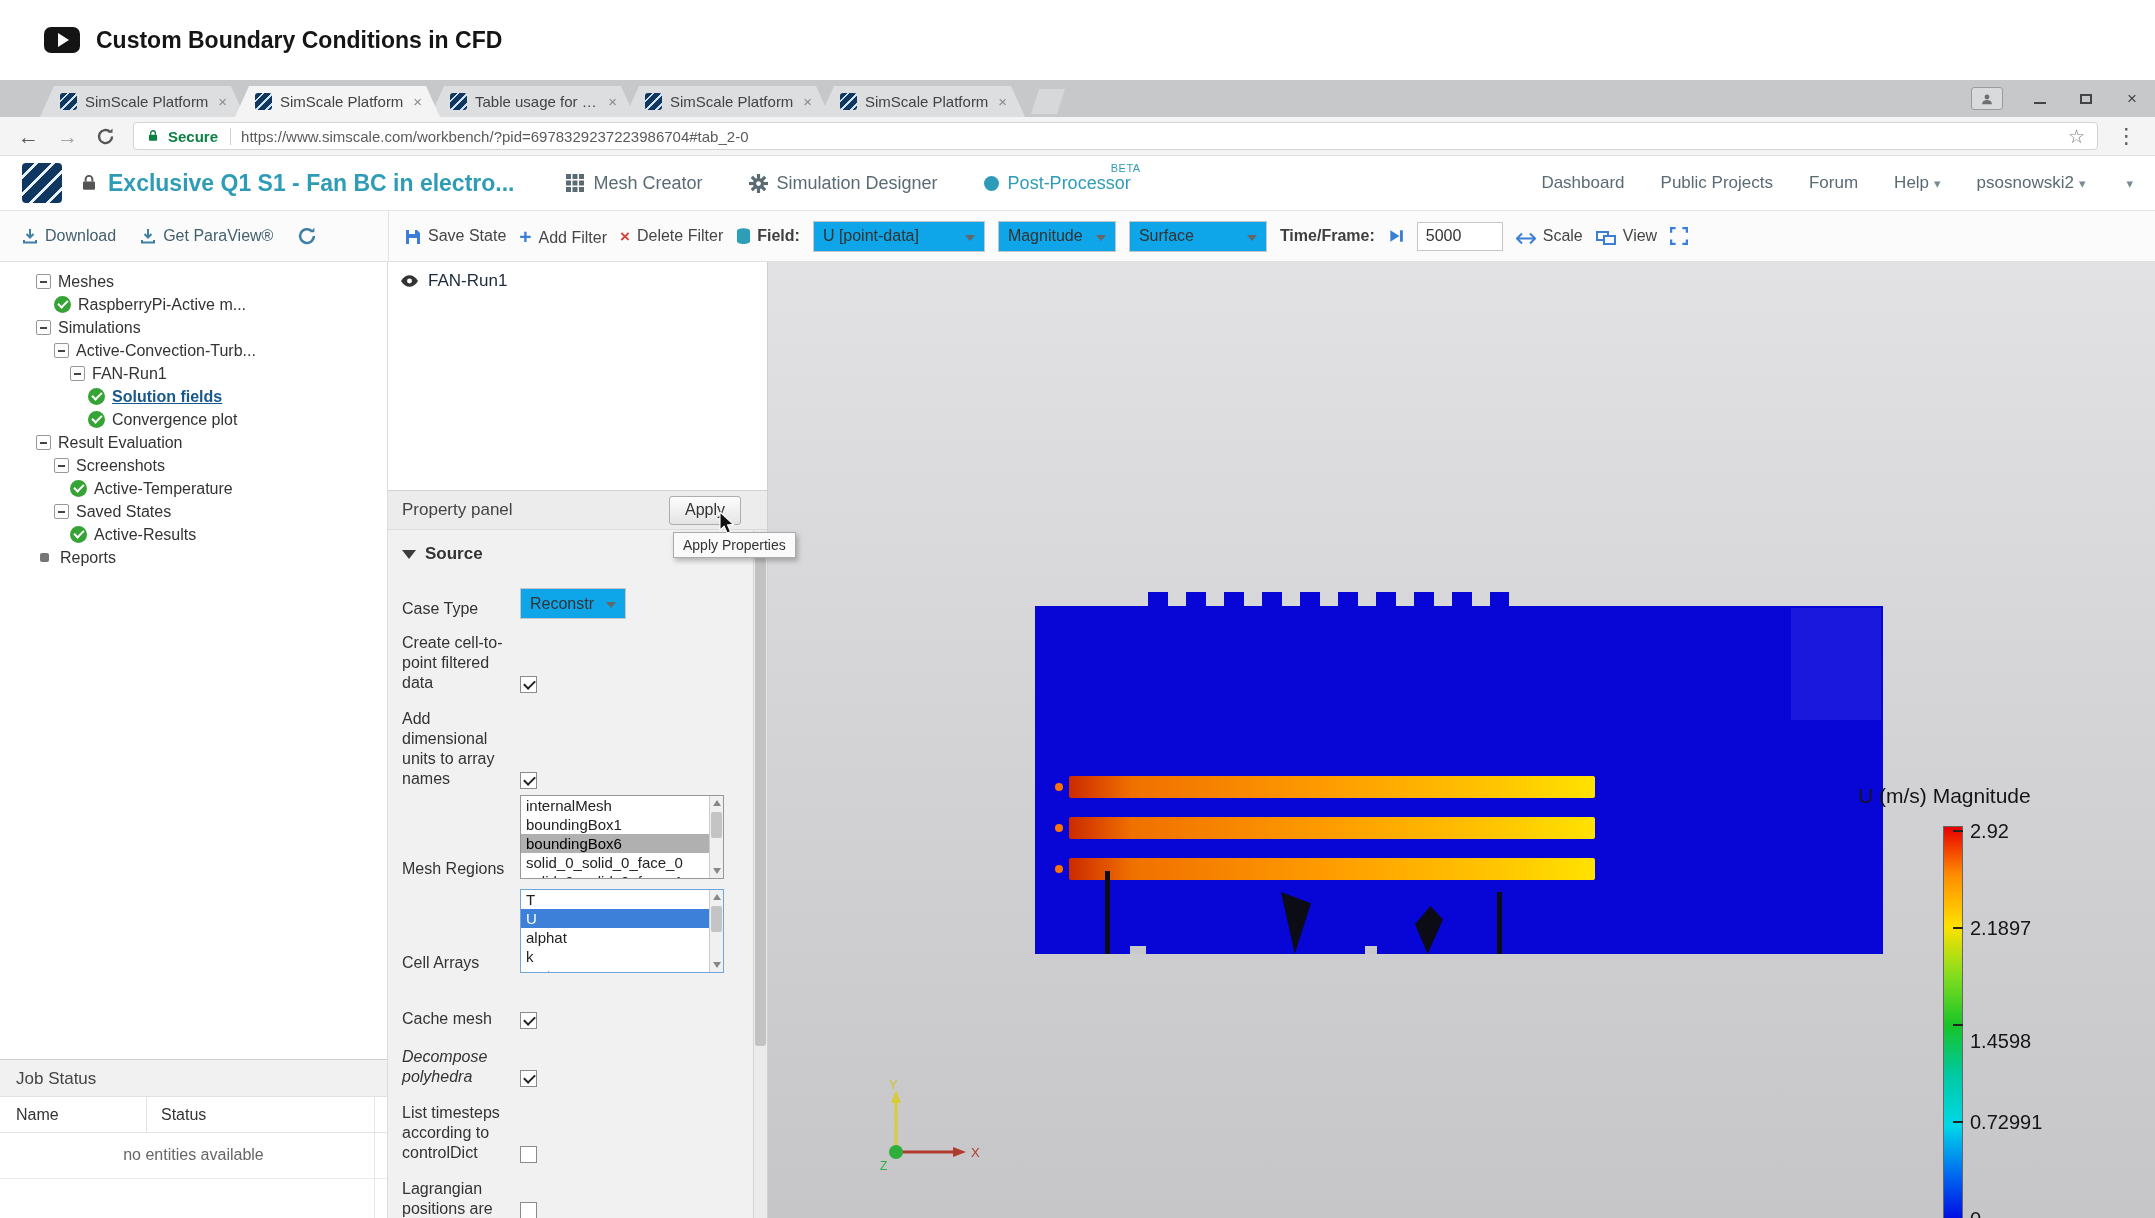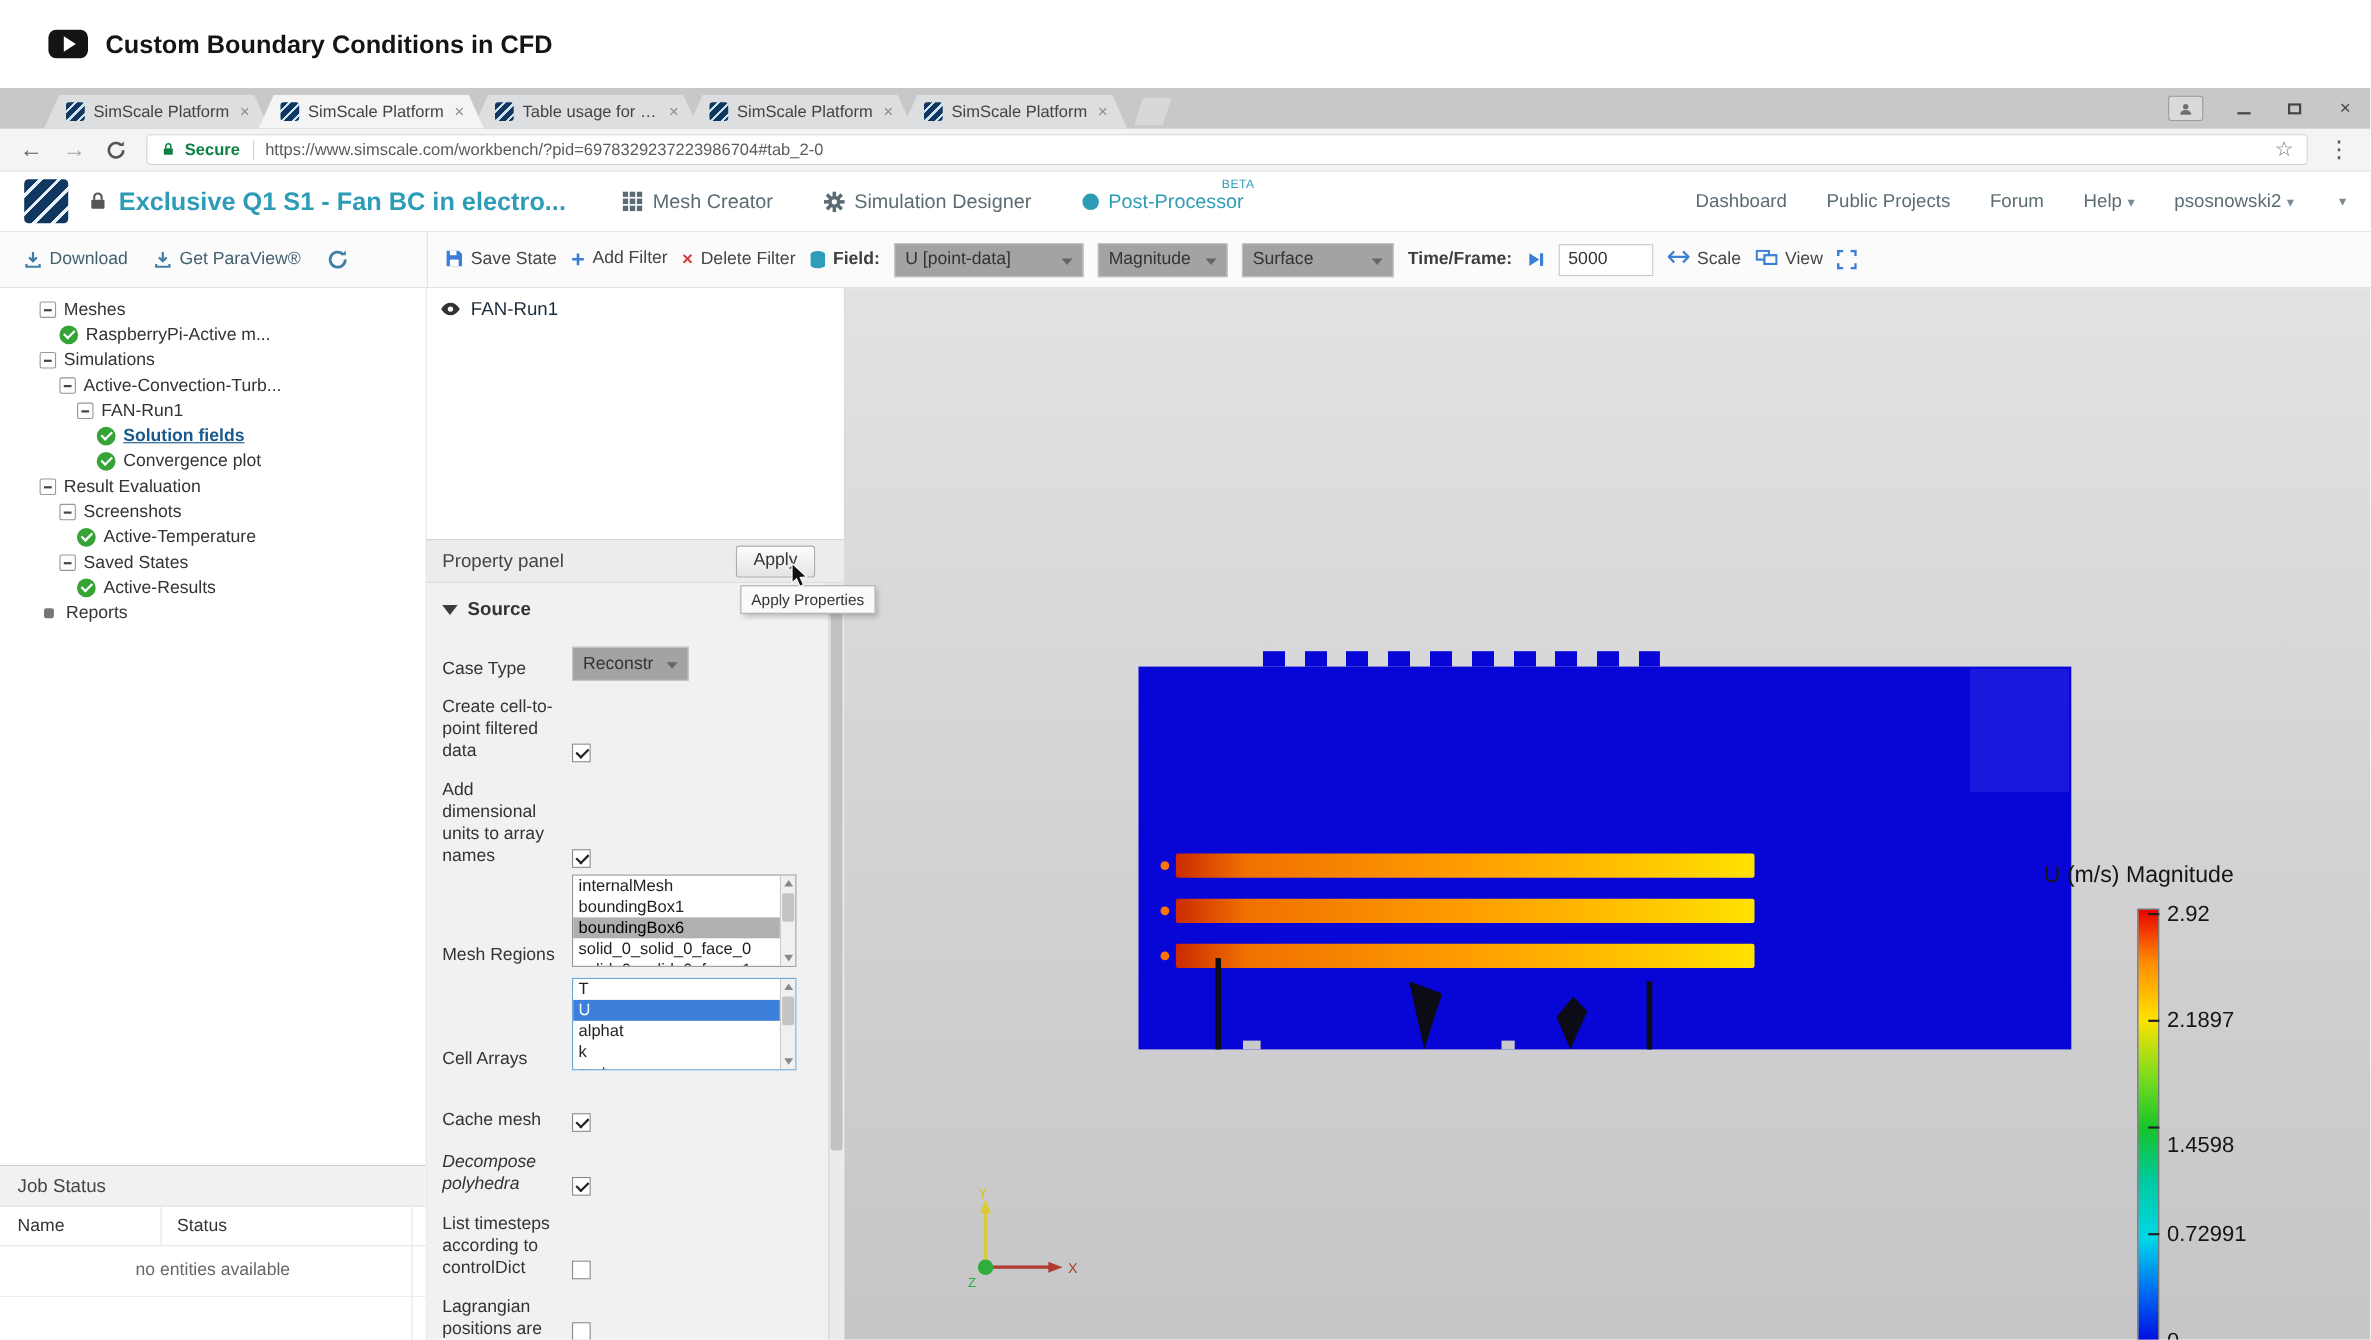--- a/index.html
+++ b/index.html
@@ -53,25 +53,25 @@
   .pp-dot { width:15px; height:15px; border-radius:50%; background:#2f9cb7; }
   .pp-badge { position:absolute; top:-11px; right:-10px; font-size:11px; color:#2f9cb7; letter-spacing:.5px; }
   .right-nav { margin-left:auto; display:flex; align-items:center; gap:36px; font-size:17px; color:#5b6b73; }
   .right-nav .caret { font-size:13px; color:#7a8a92; margin-left:5px; }
 
   
   .toolbar-row { height:51px; display:flex; align-items:center; background:#fbfbfb; border-bottom:1px solid #e0e0e0; }
   .left-toolbar { width:389px; height:100%; display:flex; align-items:center; gap:24px; padding-left:22px; border-right:1px solid #e2e2e2; flex:none; }
   .tool-link { display:flex; align-items:center; gap:7px; font-size:16px; color:#44606f; }
   .filter-toolbar { flex:1; display:flex; align-items:center; gap:13px; padding-left:16px; }
-  .flt-btn { display:flex; align-items:flex-start; gap:7px; font-size:16px; color:#454545; }
+  .flt-btn { display:flex; align-items:flex-end; gap:7px; font-size:16px; color:#454545; }
   .plus-glyph { color:#3a7fd5; font-size:21px; font-weight:bold; line-height:1; }
   .del-glyph { color:#d43f3a; font-size:17px; font-weight:bold; line-height:1; }
   .flt-label { font-size:16px; font-weight:600; color:#3e3e3e; display:flex; align-items:center; gap:6px; }
-  .select { height:31px; background:#a3a3a3; border:1px solid #c6c6c6; display:flex; align-items:center; padding:0 26px 0 9px; font-size:16px; color:#333; position:relative; white-space:nowrap; }
+  .select { height:31px; background:#0ea5e9; border:1px solid #c6c6c6; display:flex; align-items:center; padding:0 26px 0 9px; font-size:16px; color:#333; position:relative; white-space:nowrap; }
   .select::after { content:""; position:absolute; right:9px; top:13px; border-left:5px solid transparent; border-right:5px solid transparent; border-top:6px solid #666; }
   .sel-field { width:172px; } .sel-comp { width:118px; } .sel-repr { width:138px; }
   .time-input { width:86px; height:29px; border:1px solid #c6c6c6; font-size:16px; padding:0 8px; color:#333; font-family:inherit; background:#fff; }
 
   
   .main { display:flex; height:956px; }
   .sidebar { width:388px; flex:none; background:#fff; border-right:1px solid #dcdcdc; position:relative; }
   .panel { width:380px; flex:none; background:#fff; border-right:1px solid #cfcfcf; position:relative; display:flex; flex-direction:column; }
   .viewport { flex:1; position:relative; overflow:hidden; background:linear-gradient(180deg,#e2e2e4 0%,#d2d2d5 55%,#c6c6c9 100%); }
 

